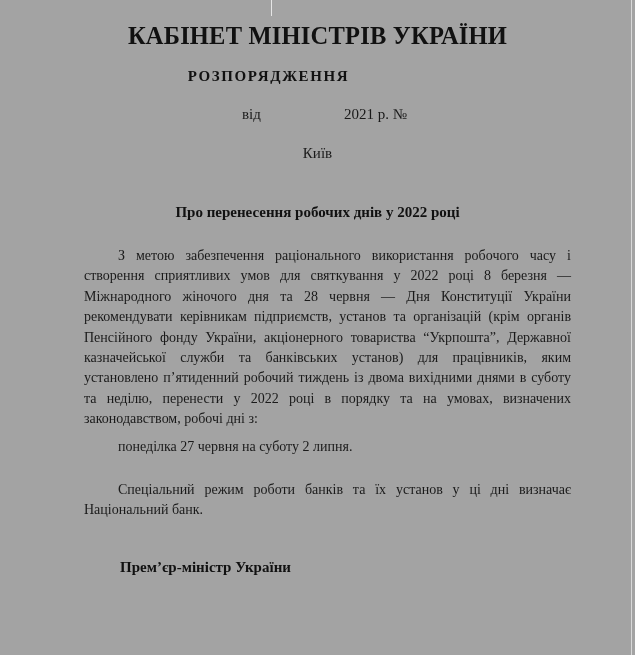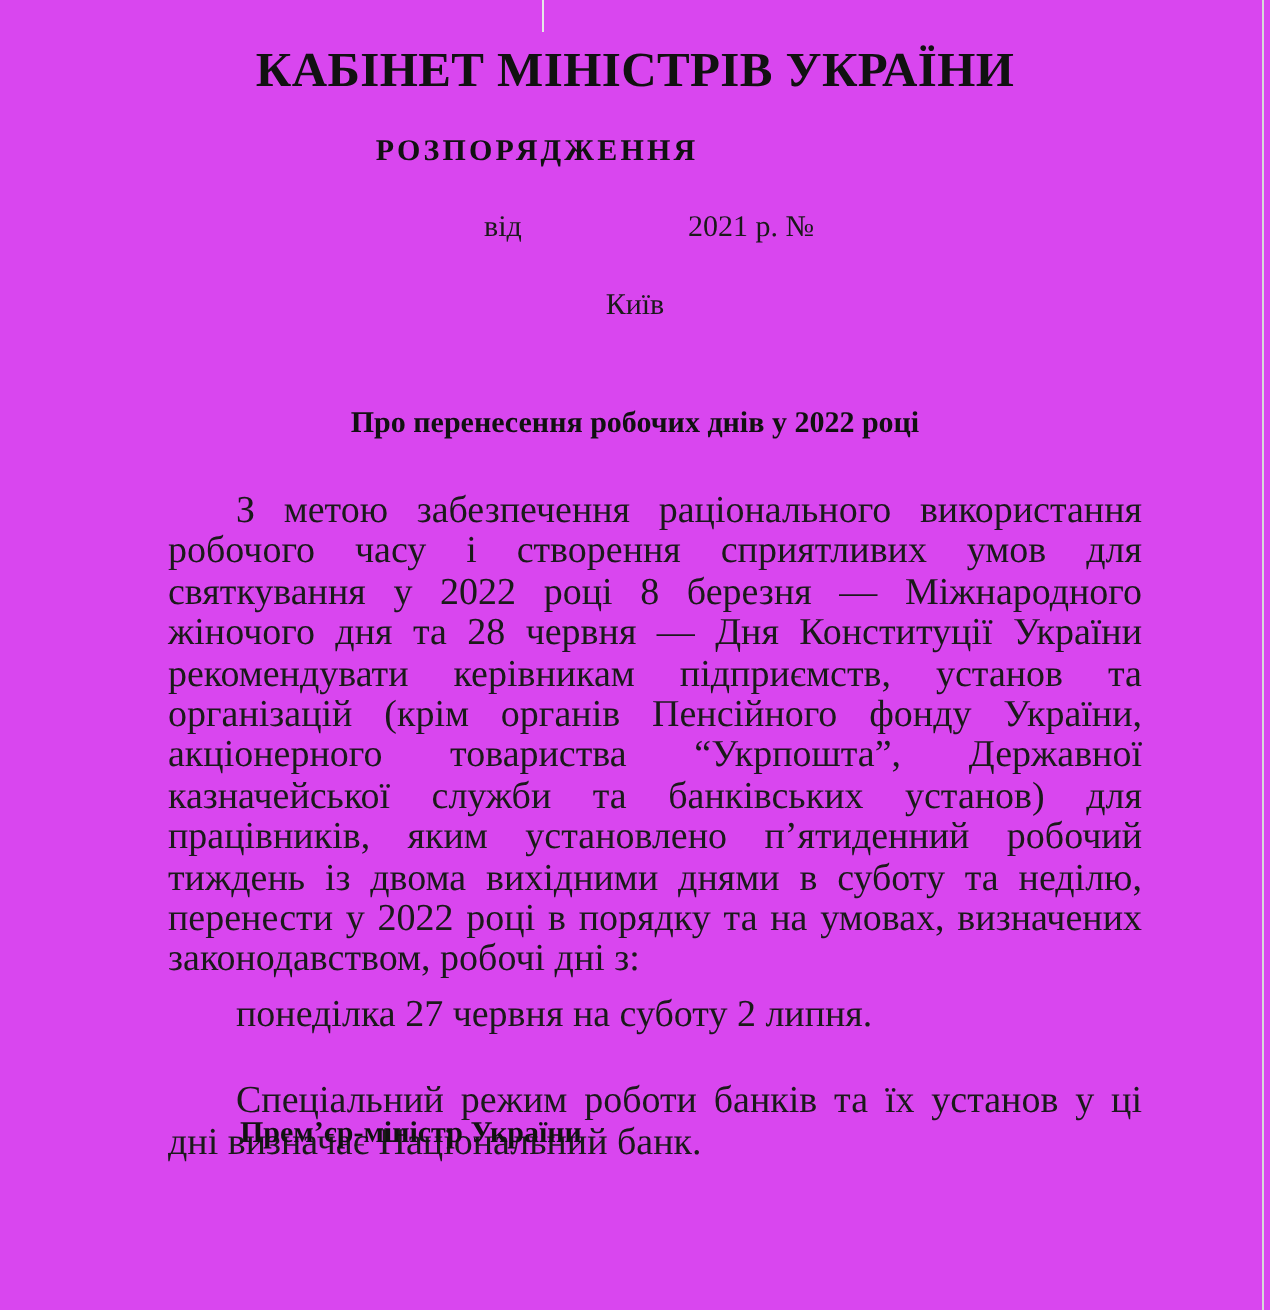--- a/index.html
+++ b/index.html
@@ -12,21 +12,21 @@
       height: 655px;
       position: relative;
       overflow: hidden;
       font-family: "Liberation Serif", "DejaVu Serif", serif;
       color: #1a1a1a;
     }
     .page {
       position: absolute;
       left: 0; top: 0;
       width: 635px; height: 655px;
-      background: #d946ef;
+      background: #a3a3a3;
     }
     .scan-line {
       position: absolute;
       left: 631px; top: 0;
       width: 1px; height: 655px;
       background: #d8d8d8;
     }
     .scan-tick {
       position: absolute;
       left: 271px; top: 0;
@@ -79,21 +79,21 @@
       font-weight: bold;
       font-size: 15px;
       line-height: 20px;
       color: #111;
     }
     .body-text {
       position: absolute;
       left: 84px;
       width: 487px;
       top: 246px;
-      font-size: 19px;
+      font-size: 14px;
       line-height: 20.4px;
     }
     .body-text p {
       margin: 0;
       text-align: justify;
       text-indent: 34px;
     }
     .body-text p.item {
       margin-top: 7px;
     }

